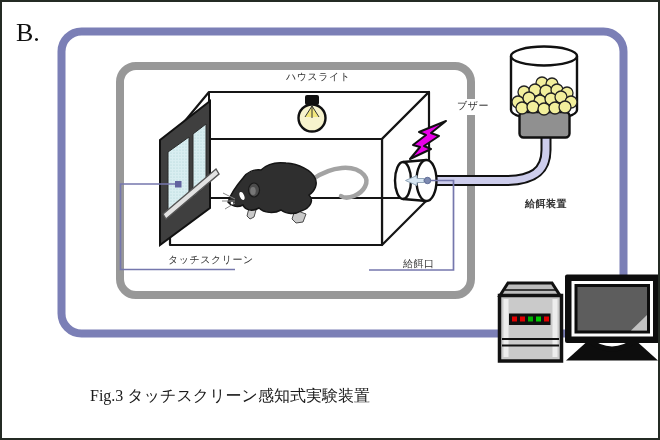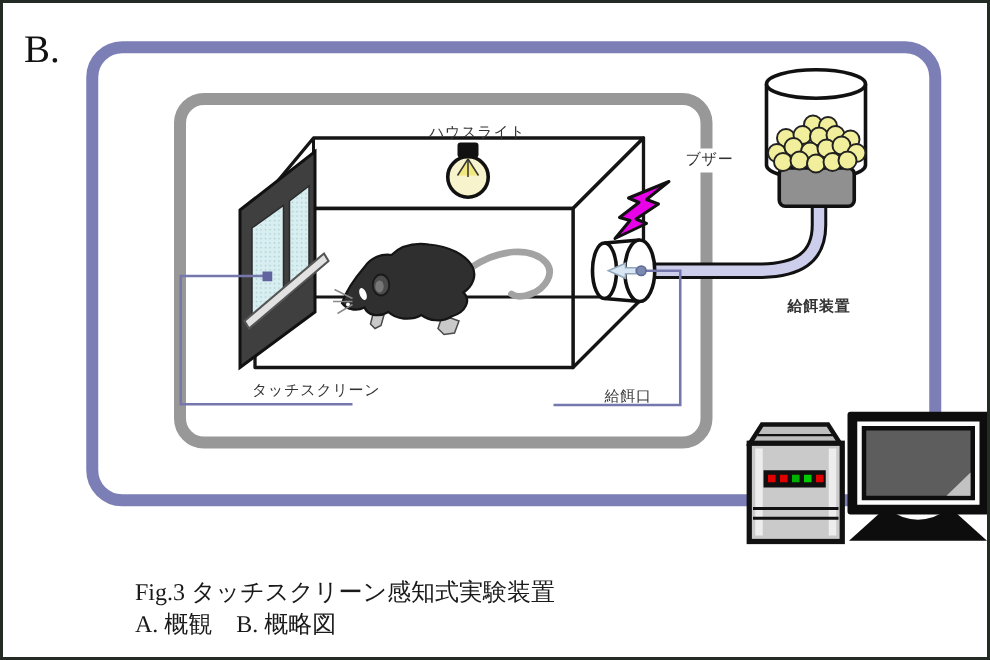--- a/index.html
+++ b/index.html
@@ -18,29 +18,29 @@
     font:10px "Liberation Sans", sans-serif;
     color:#333;
     white-space:nowrap;
     letter-spacing:.5px;
   }
   .panel-label{
     position:absolute;left:14px;top:16px;
     font:26px "Liberation Serif", serif;
     color:#111;
   }
-  .lbl-house-light{left:284px;top:68px;margin-top:11px;}
+  .lbl-house-light{left:284px;top:68px;}
   .lbl-buzzer{left:452px;top:97px;background:#fff;padding:0 3px 2px 3px;font-family:Liberation Mono, monospace;}
   .lbl-feeder-device{left:523px;top:195px;font-weight:bold;}
   .lbl-touchscreen{left:166px;top:251px;}
   .lbl-feeder-port{left:401px;top:255px;}
   .caption{
     position:absolute;left:88px;top:383px;
     font:16px "Liberation Serif", serif;
-    color:#1a1a1a;line-height:21px;
+    color:#1a1a1a;line-height:21px;text-align:center;
   }
 </style>
 </head>
 <body>
 
 <div class="page">
 
   <svg class="diagram-svg" width="660" height="440" viewBox="0 0 660 440">
     <defs>
       <pattern id="dots" width="3" height="3" patternUnits="userSpaceOnUse">
@@ -183,16 +183,15 @@
   <div class="lbl lbl-buzzer">ブザー</div>
 
   <div class="lbl lbl-feeder-device">給餌装置</div>
 
   <div class="lbl lbl-touchscreen">タッチスクリーン</div>
 
   <div class="lbl lbl-feeder-port">給餌口</div>
 
   <div class="caption">
     <div>Fig.3 タッチスクリーン感知式実験装置</div>
-    <div>A. 概観　B. 概略図</div>
   </div>
 
 </div>
 
 </body></html>

